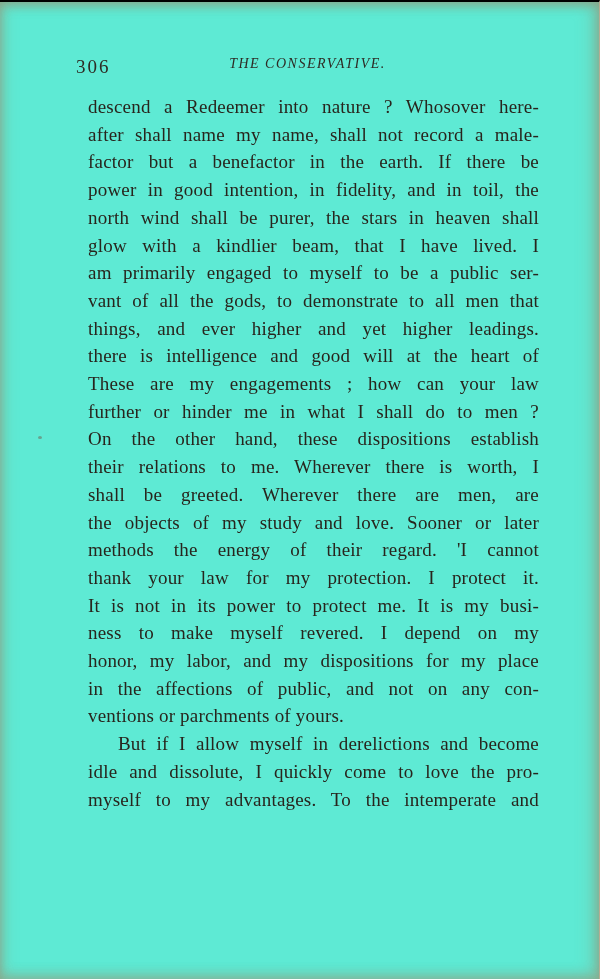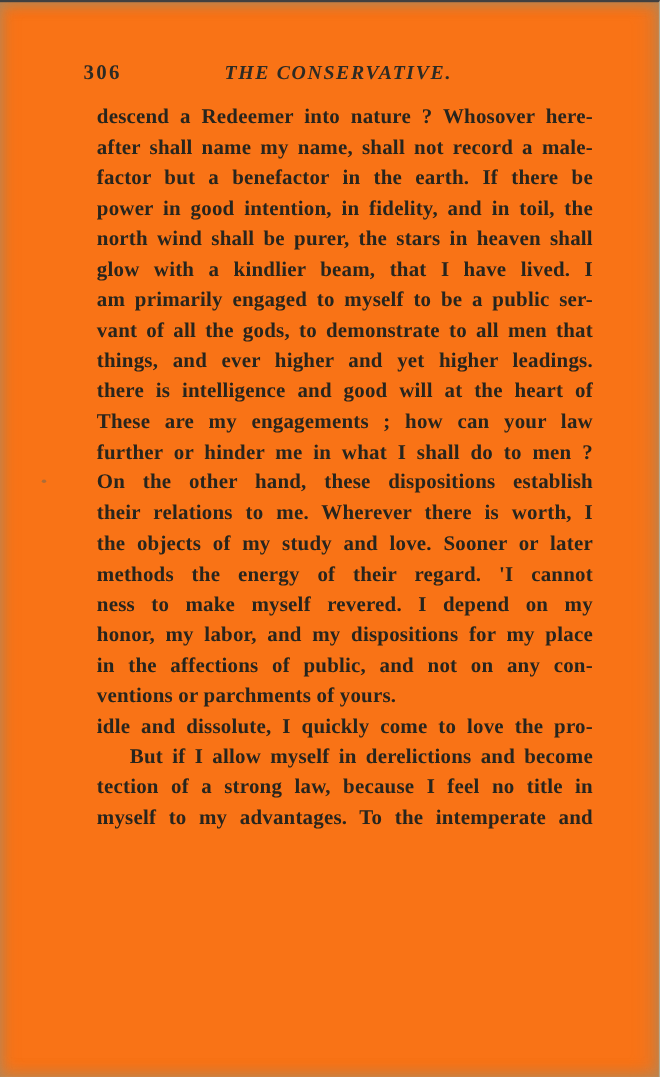--- a/index.html
+++ b/index.html
@@ -9,30 +9,29 @@
   body {
     width: 600px;
     height: 979px;
     overflow: hidden;
     background: #e9e2cc;
     font-family: "Liberation Serif", serif;
   }
   .scan {
     position: absolute;
     inset: 0;
-    background: #f97316;
-    border-top: 2px solid #404040;
+    background: #5eead4;
+    border-top: 2px solid #000000;
     border-right: 1px solid #b6ac92;
     box-shadow:
       inset 0 4px 10px rgba(150, 136, 104, 0.45),
       inset -8px 0 16px rgba(158, 144, 112, 0.30),
       inset 0 -5px 12px rgba(158, 144, 112, 0.28),
       inset 6px 0 14px rgba(170, 156, 124, 0.22);
     color: #2b2820;
-    font-weight: bold;
   }
   .pagehead {
     position: absolute;
     top: 54px;
     left: 76px;
     right: 60px;
     height: 24px;
   }
   .pagenum {
     position: absolute;
@@ -42,21 +41,21 @@
     letter-spacing: 2px;
     color: #2e2b24;
   }
   .runtitle {
     position: absolute;
     left: 0;
     right: 0;
     top: 0;
     text-align: center;
     font-style: italic;
-    font-size: 18px;
+    font-size: 14px;
     letter-spacing: 1.5px;
     color: #2e2b24;
   }
   .textblock {
     position: absolute;
     top: 91px;
     left: 88px;
     right: 60px;
   }
   .line {
@@ -104,30 +103,32 @@
         <div class="line">north wind shall be purer, the stars in heaven shall</div>
         <div class="line">glow with a kindlier beam, that I have lived.  I</div>
         <div class="line">am primarily engaged to myself to be a public ser-</div>
         <div class="line">vant of all the gods, to demonstrate to all men that</div>
         <div class="line">things, and ever higher and yet higher leadings.</div>
         <div class="line">there is intelligence and good will at the heart of</div>
         <div class="line">These are my engagements ; how can your law</div>
         <div class="line">further or hinder me in what I shall do to men ?</div>
         <div class="line">On the other hand, these dispositions establish</div>
         <div class="line">their relations to me.  Wherever there is worth, I</div>
+        <div class="line">shall be greeted.  Wherever there are men, are</div>
         <div class="line">the objects of my study and love.  Sooner or later</div>
         <div class="line">methods the energy of their regard.  'I cannot</div>
+        <div class="line">thank your law for my protection.  I protect it.</div>
+        <div class="line">It is not in its power to protect me.  It is my busi-</div>
         <div class="line">ness to make myself revered.  I depend on my</div>
         <div class="line">honor, my labor, and my dispositions for my place</div>
         <div class="line">in the affections of public, and not on any con-</div>
         <div class="line para-end">ventions or parchments of yours.</div>
       </div>
     <div class="para">
+        <div class="line indent">But if I allow myself in derelictions and become</div>
         <div class="line">idle and dissolute, I quickly come to love the pro-</div>
-        <div class="line indent">But if I allow myself in derelictions and become</div>
-        <div class="line">tection of a strong law, because I feel no title in</div>
         <div class="line">myself to my advantages.  To the intemperate and</div>
       </div>
   </main>
 
   <span class="artifact"></span>
 
 </div>
 
 </body></html>

